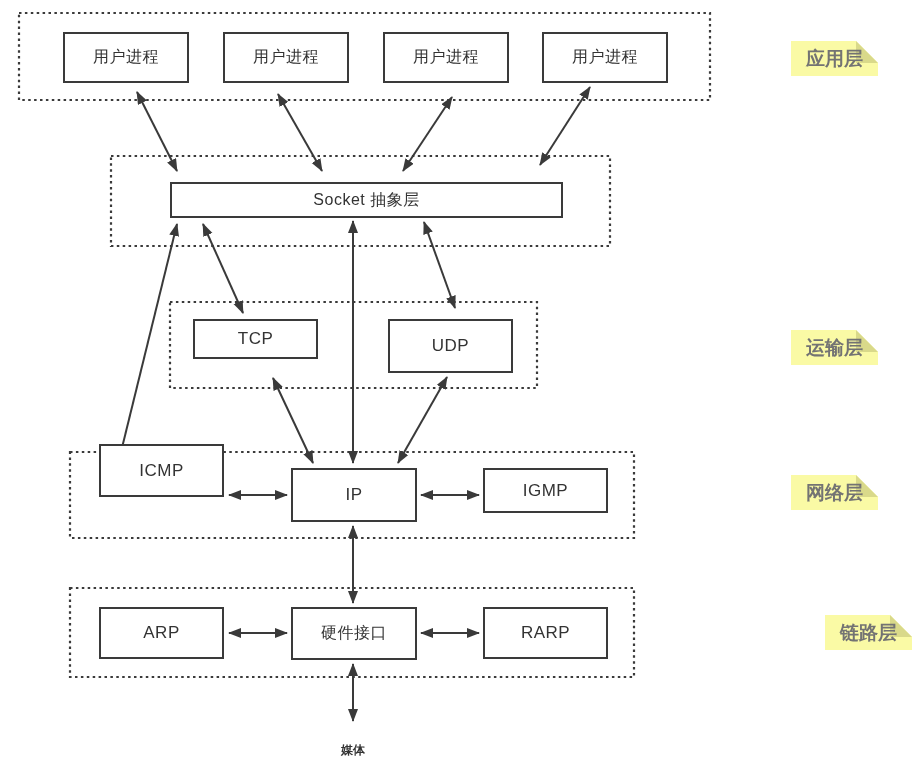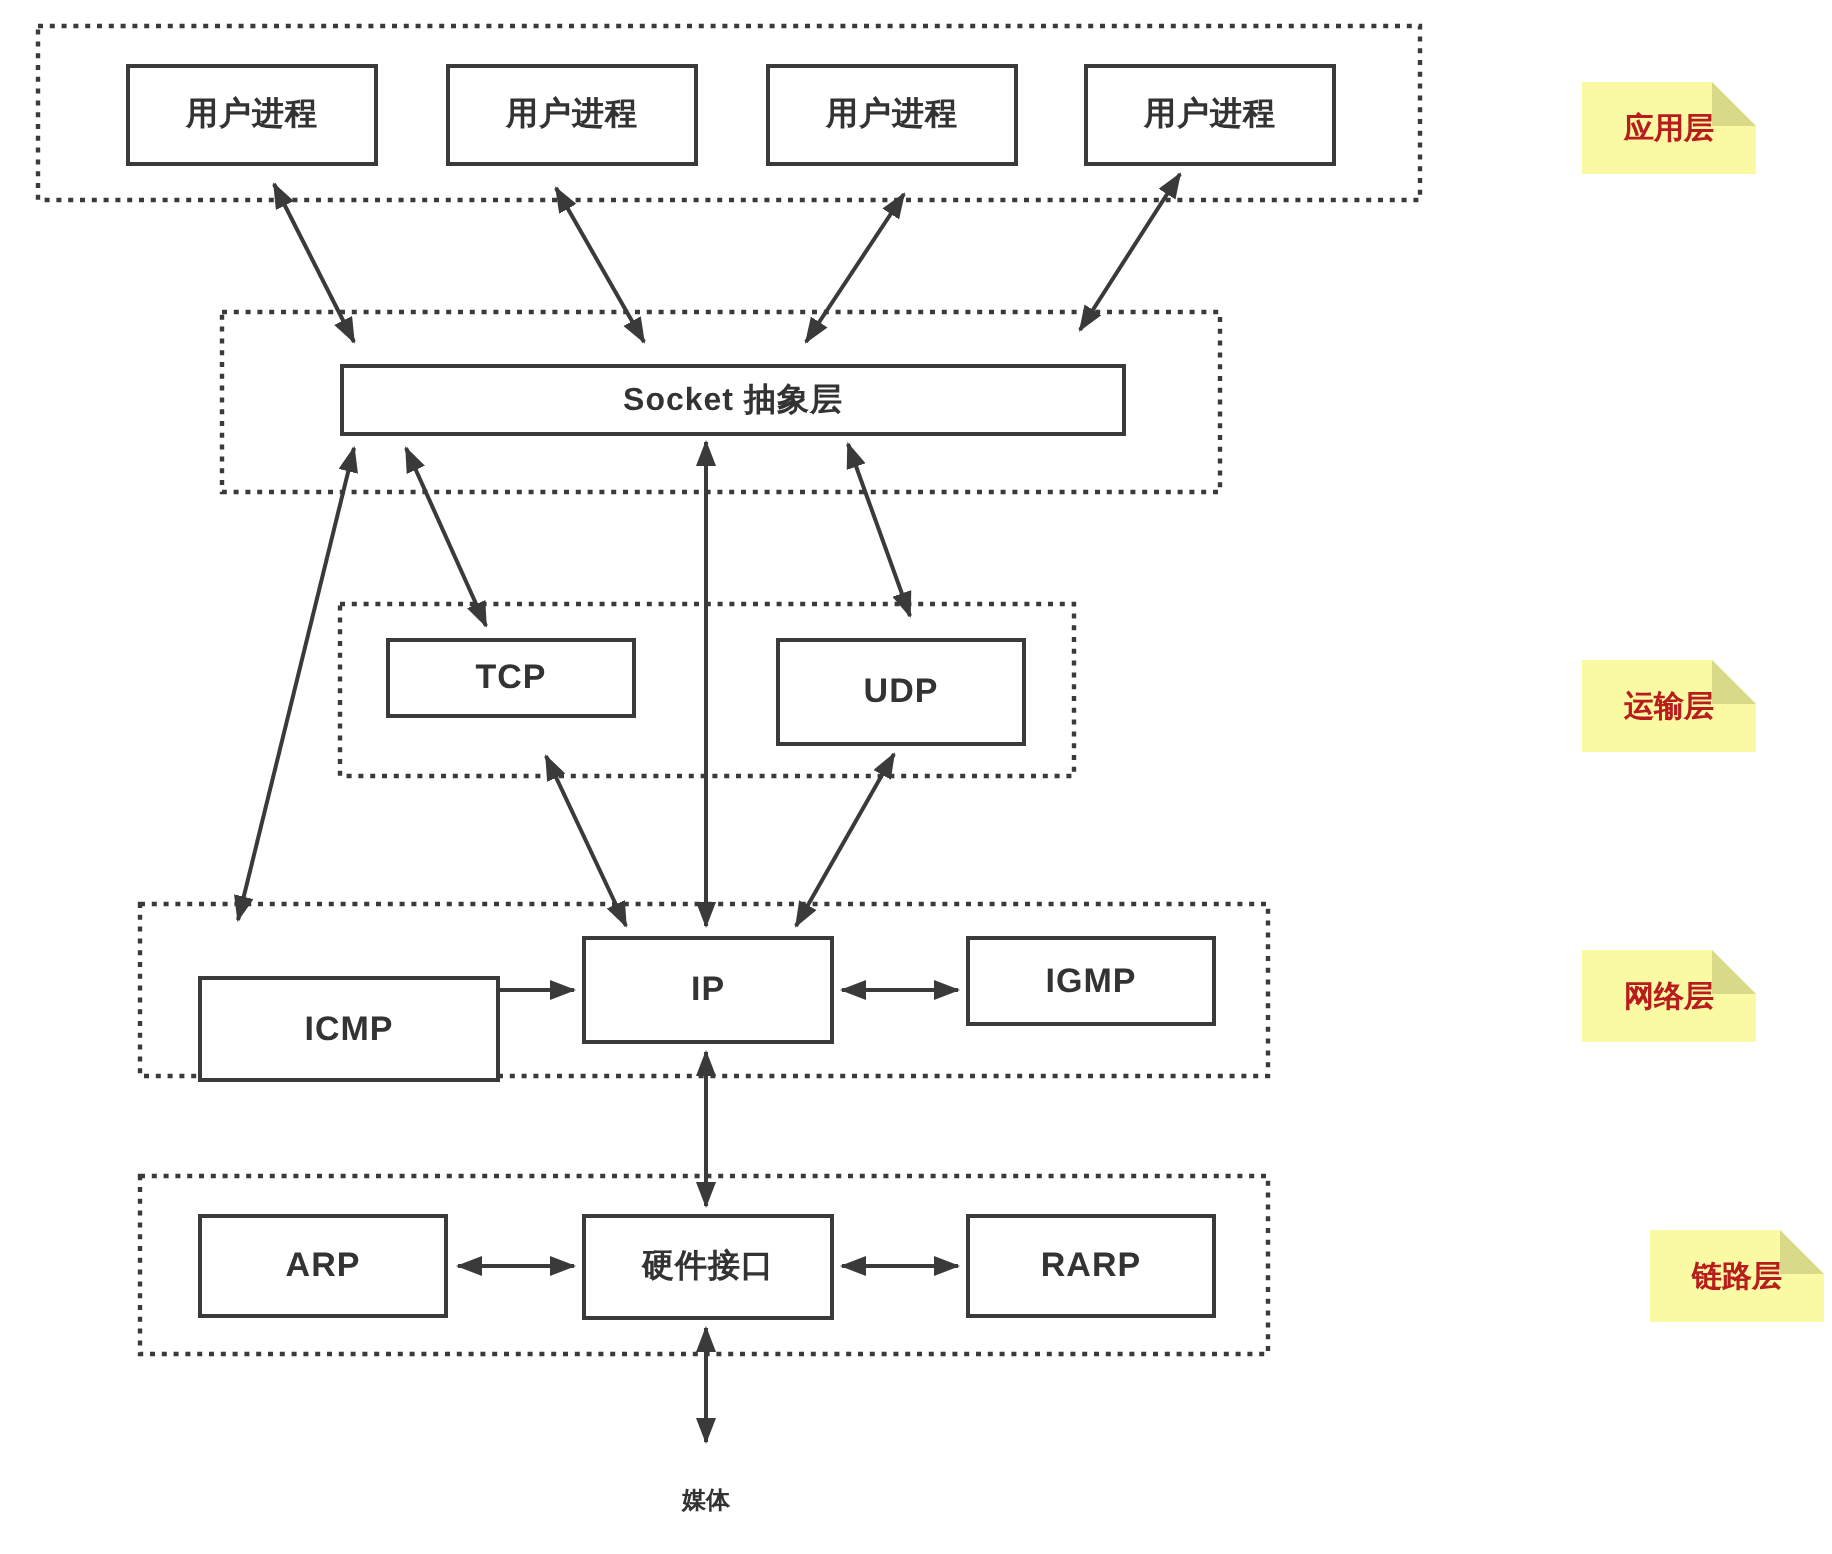--- a/index.html
+++ b/index.html
@@ -13,37 +13,37 @@
   }
   .diagram-svg { position: absolute; left: 0; top: 0; }
   .box {
     position: absolute;
     box-sizing: border-box;
     background: #ffffff;
     border: 2.5px solid #3a3a3a;
     display: flex;
     align-items: center;
     justify-content: center;
-    font-weight: bold;
+    font-weight: normal;
     color: #333333;
     font-size: 16px;
     letter-spacing: 0.5px;
   }
   .box.protocol { font-size: 17px; }
   .note {
     position: absolute;
     width: 87px;
-    height: 46px;
+    height: 35px;
     background: #fafaa5;
     display: flex;
     align-items: center;
     justify-content: center;
     font-weight: bold;
-    color: #b91c1c;
-    font-size: 15px;
+    color: #737373;
+    font-size: 19px;
   }
   .note .fold { position: absolute; top: 0; right: 0; }
   .note .note-text { position: relative; }
   .media-label {
     position: absolute;
     left: 318px;
     top: 742px;
     width: 70px;
     text-align: center;
     font-weight: bold;
@@ -100,21 +100,21 @@
   <div class="box" style="left:63px;  top:32px; width:126px; height:51px">用户进程</div>
   <div class="box" style="left:223px; top:32px; width:126px; height:51px">用户进程</div>
   <div class="box" style="left:383px; top:32px; width:126px; height:51px">用户进程</div>
   <div class="box" style="left:542px; top:32px; width:126px; height:51px">用户进程</div>
 
   <div class="box" style="left:170px; top:182px; width:393px; height:36px">Socket 抽象层</div>
 
   <div class="box protocol" style="left:193px; top:319px; width:125px; height:40px">TCP</div>
   <div class="box protocol" style="left:388px; top:319px; width:125px; height:54px">UDP</div>
 
-  <div class="box protocol" style="left:99px;  top:488px; width:151px; height:53px">ICMP</div>
+  <div class="box protocol" style="left:99px;  top:444px; width:125px; height:53px">ICMP</div>
   <div class="box protocol" style="left:291px; top:468px; width:126px; height:54px">IP</div>
   <div class="box protocol" style="left:483px; top:468px; width:125px; height:45px">IGMP</div>
 
   <div class="box protocol" style="left:99px;  top:607px; width:125px; height:52px">ARP</div>
   <div class="box protocol" style="left:483px; top:607px; width:125px; height:52px">RARP</div>
   <div class="box" style="left:291px; top:607px; width:126px; height:53px">硬件接口</div>
 
   <div class="media-label">媒体</div>
 
   <div class="note" style="left:791px; top:41px">

